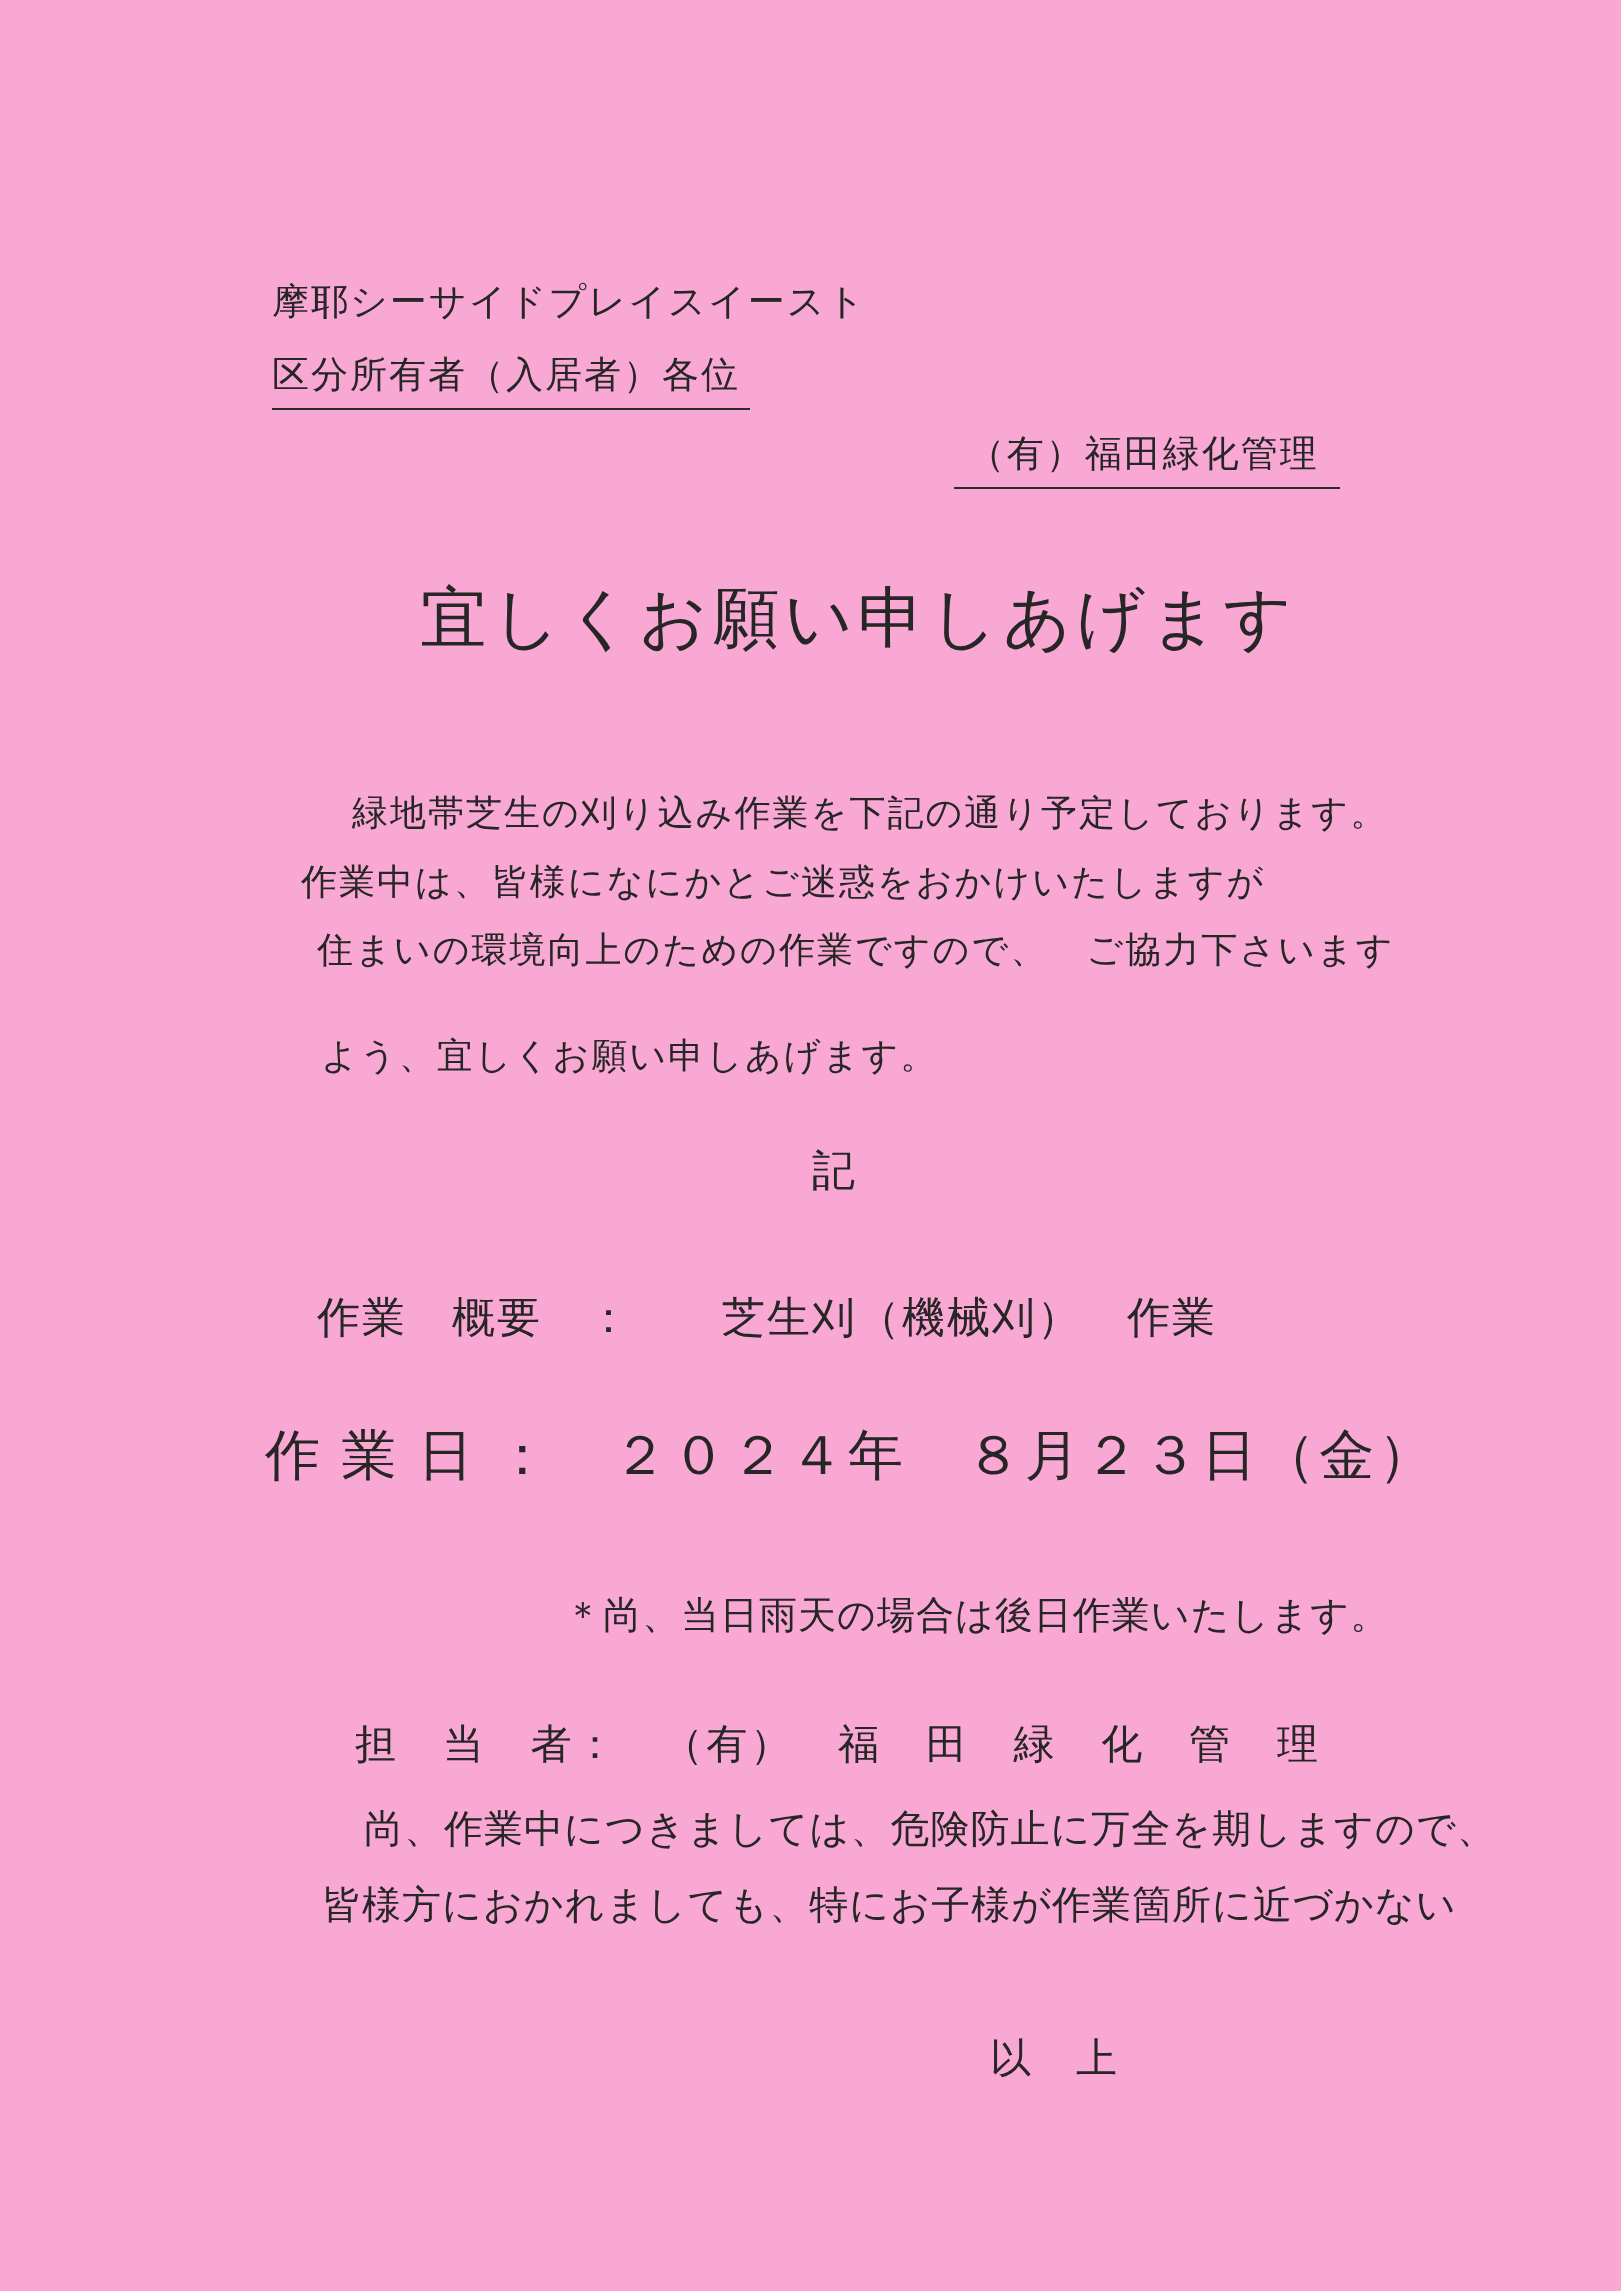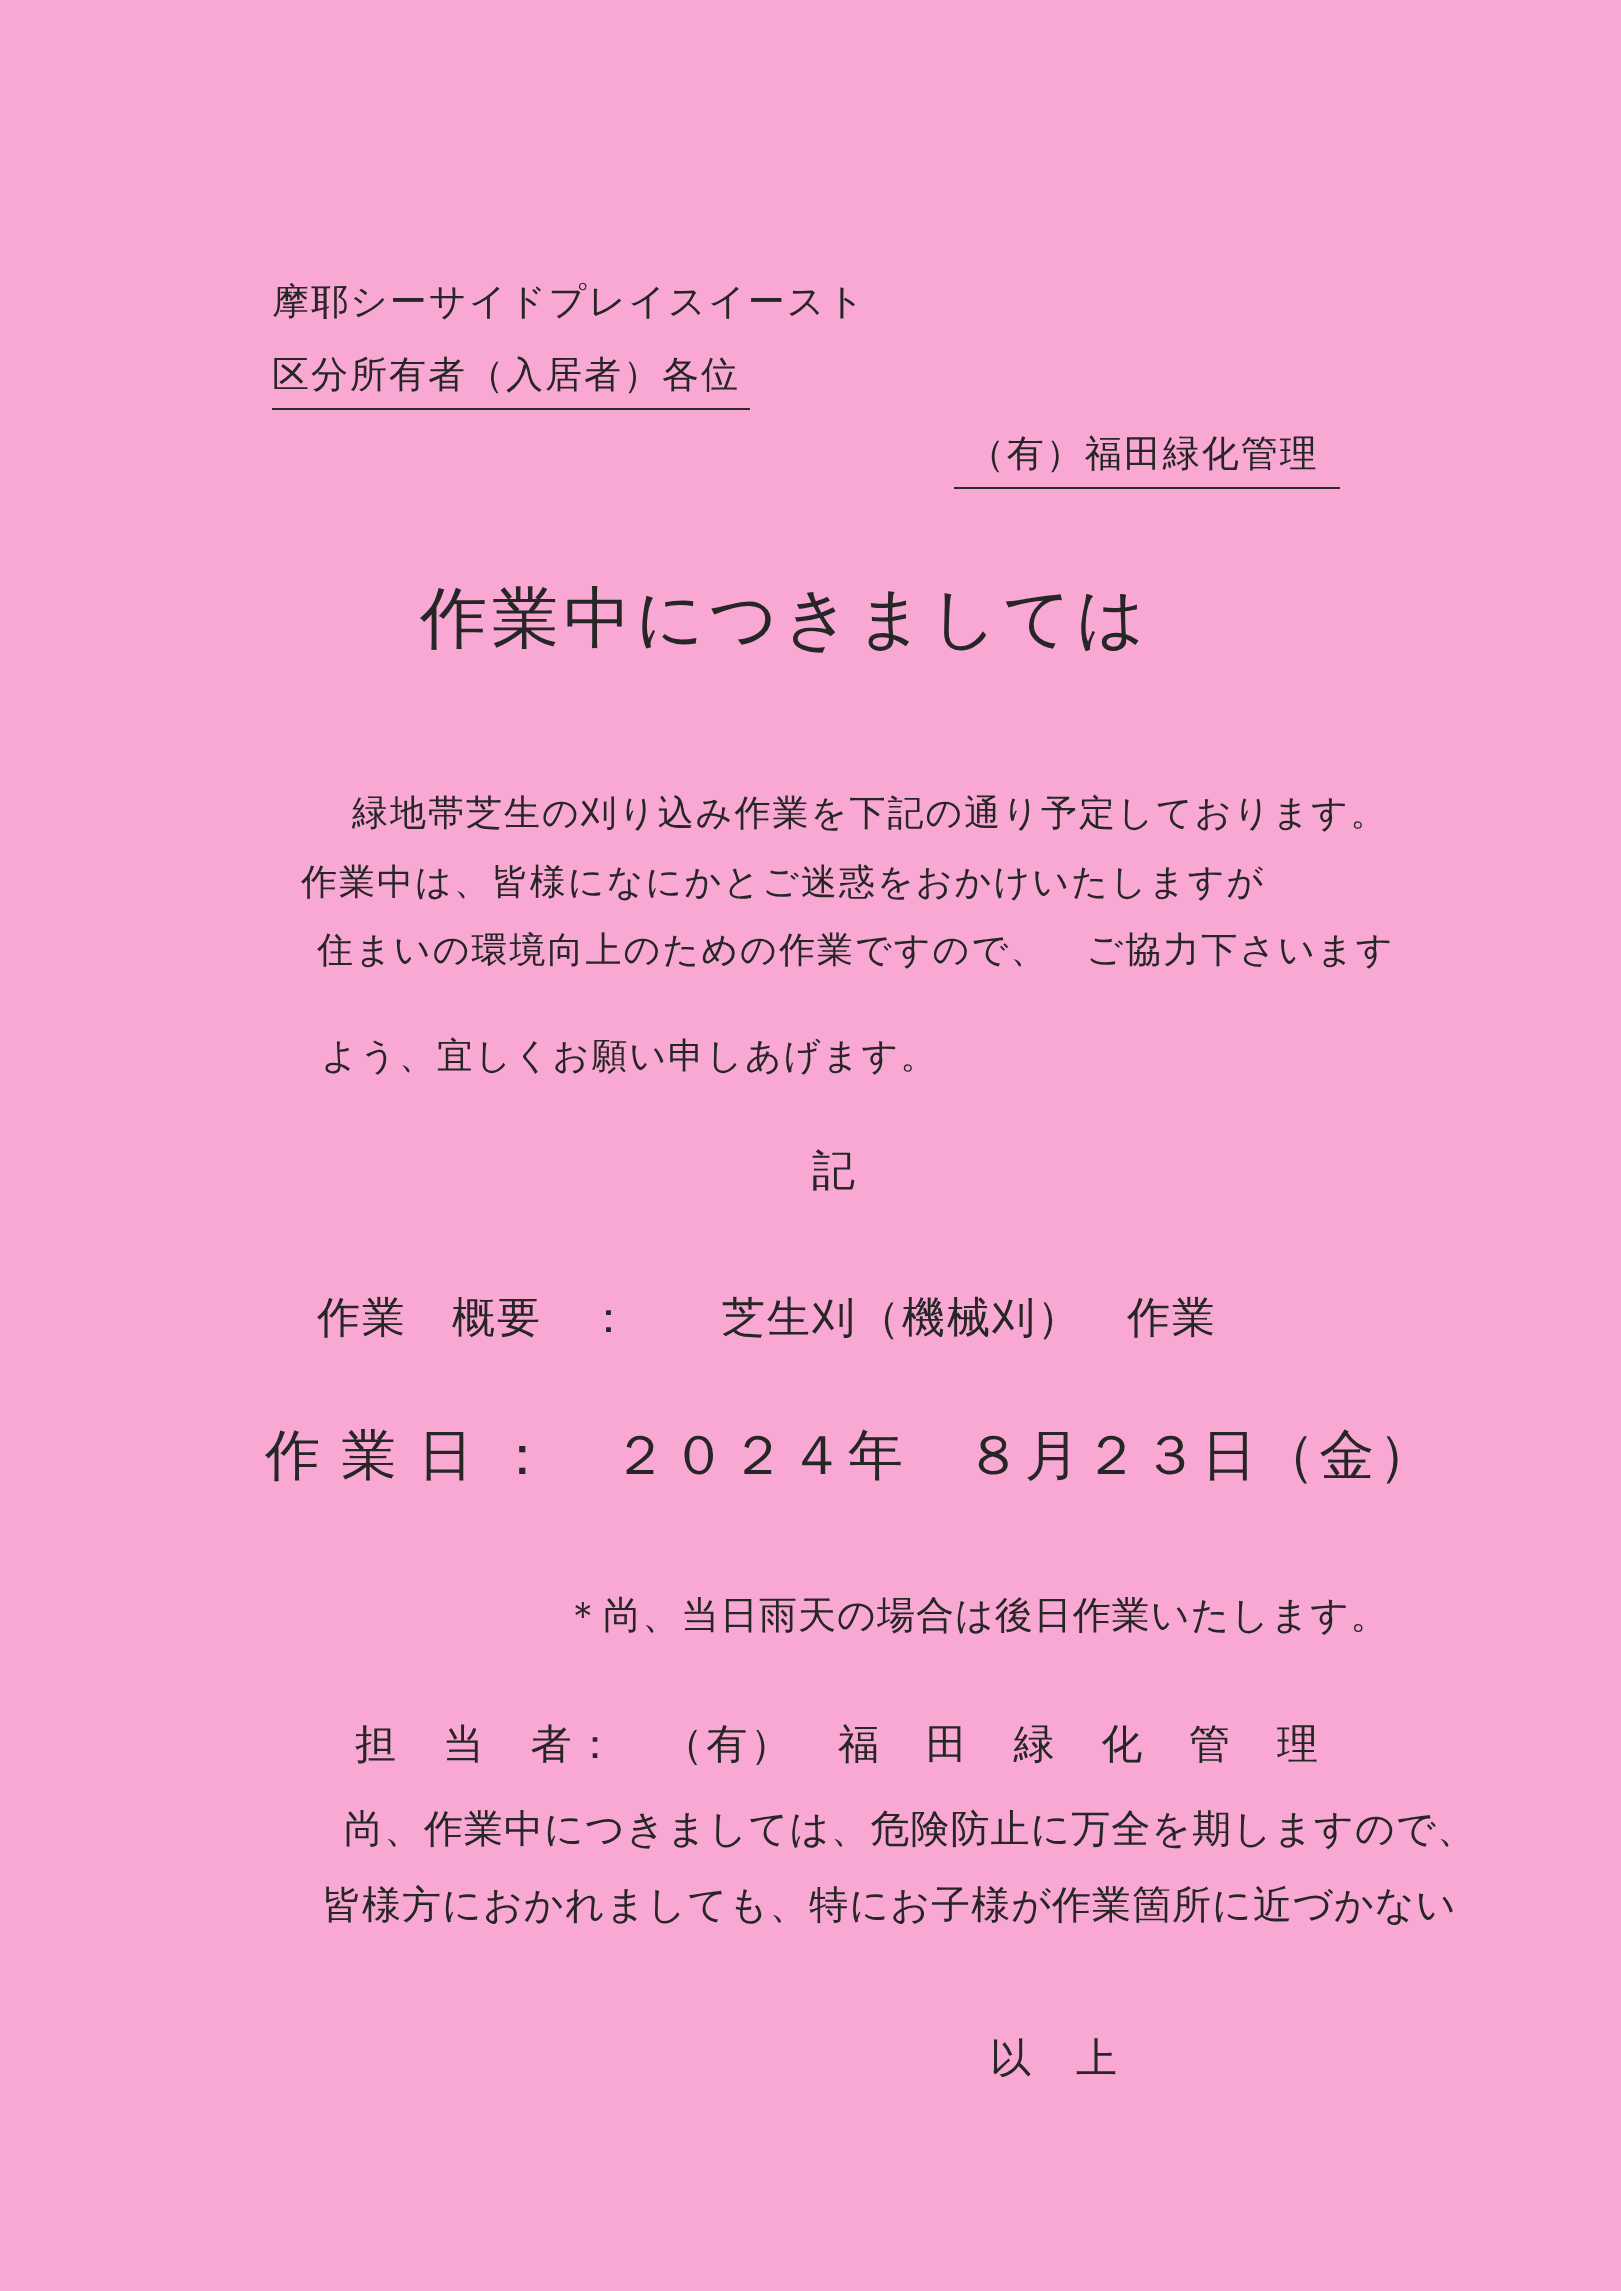--- a/index.html
+++ b/index.html
@@ -70,36 +70,36 @@
 <body>
 
 <div class="page">
 
   <div class="line header-line" style="left:272px; top:277px;">摩耶シーサイドプレイスイースト</div>
 
   <div class="line header-line underlined" style="left:272px; top:350px; padding-right:9.8px;">区分所有者（入居者）各位</div>
 
   <div class="line header-line underlined" style="left:954px; top:429px; padding-left:13.7px; padding-right:21.6px;">（有）福田緑化管理</div>
 
-  <div class="line doc-title" style="left:420px; top:573px;">作業中につきましては</div>
+  <div class="line doc-title" style="left:420px; top:573px;">宜しくお願い申しあげます</div>
 
   <div class="line body-line" style="left:352px; top:789px;">緑地帯芝生の刈り込み作業を下記の通り予定しております。</div>
   <div class="line body-line" style="left:301px; top:858px;">作業中は、皆様になにかとご迷惑をおかけいたしますが</div>
   <div class="line body-line" style="left:317px; top:926px;">住まいの環境向上のための作業ですので、　ご協力下さいます</div>
   <div class="line body-line" style="left:321px; top:1032px;">よう、宜しくお願い申しあげます。</div>
 
   <div class="line record-marker" style="left:812px; top:1142px;">記</div>
 
   <div class="line summary-line" style="left:317px; top:1289px;">作業　概要　：　　芝生刈（機械刈）　作業</div>
 
   <div class="line date-line" style="left:265px; top:1419px;">作 業 日 ：　２０２４年　８月２３日（金）</div>
 
   <div class="line rain-note" style="left:564px; top:1590px;">＊尚、当日雨天の場合は後日作業いたします。</div>
 
   <div class="line contact-line" style="left:355px; top:1717px;">担　当　者：　（有）　福　田　緑　化　管　理</div>
 
-  <div class="line caution-line" style="left:344px; top:1802px;">尚、作業中につきましては、危険防止に万全を期しますので、</div>
+  <div class="line caution-line" style="left:364px; top:1802px;">尚、作業中につきましては、危険防止に万全を期しますので、</div>
   <div class="line caution-line" style="left:322px; top:1878px;">皆様方におかれましても、特にお子様が作業箇所に近づかない</div>
 
   <div class="line closing-line" style="left:990px; top:2031px;">以　上</div>
 
 </div>
 
 
 </body></html>

